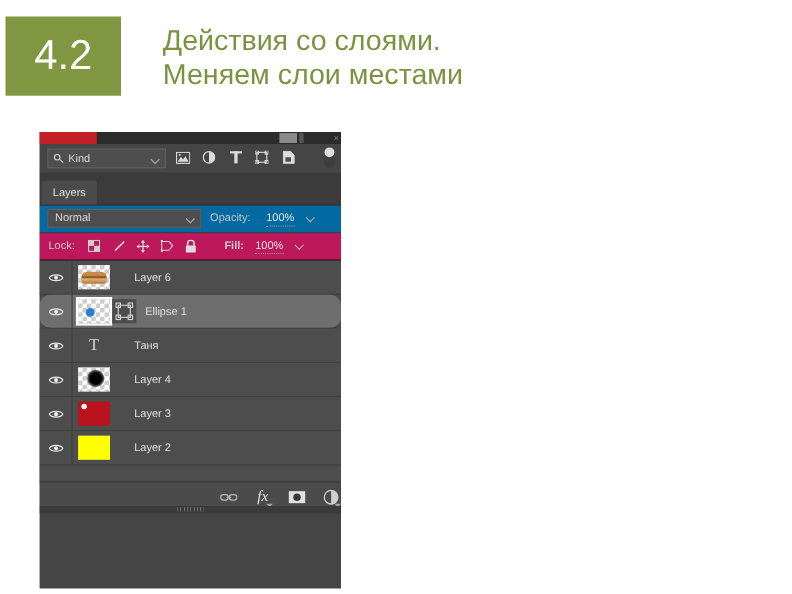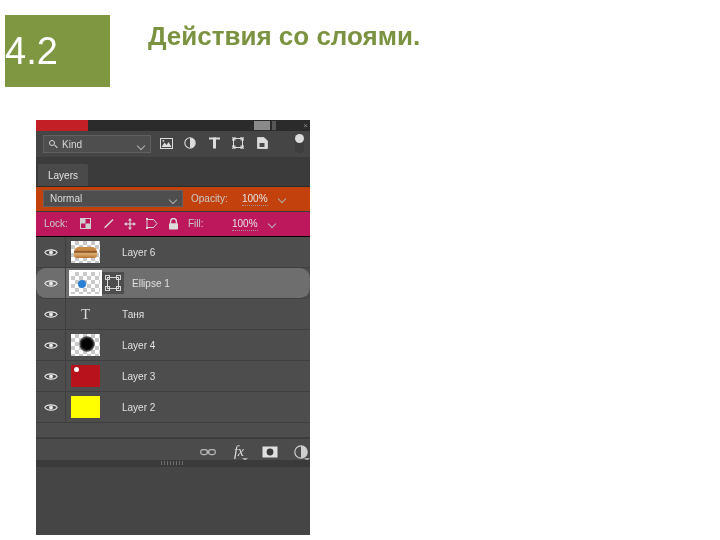--- a/index.html
+++ b/index.html
@@ -25,39 +25,39 @@
   }
   #number-badge {
     position: absolute;
     left: 5px;
     top: 15px;
     width: 105px;
     height: 72px;
     background: #7f9741;
     display: flex;
     align-items: center;
-    justify-content: flex-start;
+    justify-content: center;
   }
   #number-badge .num {
     color: #ffffff;
     font-size: 38px;
     font-weight: 400;
     letter-spacing: 0px;
     line-height: 1;
   }
   #title-block {
     position: absolute;
     left: 148px;
     top: 21px;
     width: 540px;
   }
   #title-line-1 {
     color: #7b9340;
     font-size: 26px;
-    font-weight: bold;
+    font-weight: normal;
     line-height: 31px;
     white-space: nowrap;
   }
   #title-line-2 {
     color: #7b9340;
     font-size: 26px;
     font-weight: normal;
     line-height: 31px;
     white-space: nowrap;
   }
@@ -227,21 +227,21 @@
     left: 0; top: 0;
     width: 9px; height: 9px;
     background: #dcdcdc;
     border-radius: 50%;
   }
 
   
   #blend-row {
     position: relative;
     height: 24px;
-    background: #c2410c;
+    background: #0369a1;
     border-bottom: 1px solid #3a3a3a;
   }
   .blend-select {
     position: absolute;
     left: 7px; top: 3px;
     width: 140px; height: 17px;
     background: #4e4e4e;
     border: 1px solid #606060;
     box-sizing: border-box;
     display: flex;
@@ -291,23 +291,24 @@
     gap: 7px;
   }
   .licon {
     width: 15px; height: 17px;
     display: flex;
     align-items: center;
     justify-content: center;
   }
   .fill-label {
     position: absolute;
-    left: 152px; top: 6px;
+    left: 168px; top: 6px;
     font-size: 10px;
     color: #c9c9c9;
+    font-weight: bold;
   }
   .fill-value {
     position: absolute;
     left: 196px; top: 6px;
     font-size: 10px;
     color: #e4e4e4;
     border-bottom: 1px dotted #9a9a9a;
     padding-bottom: 1px;
   }
   .fill-chev { position: absolute; left: 233px; top: 7px; }
@@ -480,20 +481,21 @@
 </style>
 </head>
 <body>
 
 <div id="slide-header">
   <div id="number-badge">
     <span class="num">4.2</span>
   </div>
   <div id="title-block">
     <div id="title-line-1">Действия со слоями.</div>
+    <div id="title-line-2">Меняем слои местами</div>
   </div>
 </div>
 
 <div id="ps-panel">
 
   <div id="app-bar">
     <div class="red-strip"></div>
     <div class="bar-widget"></div>
     <div class="bar-widget2"></div>
     <div class="close-x">×</div>

